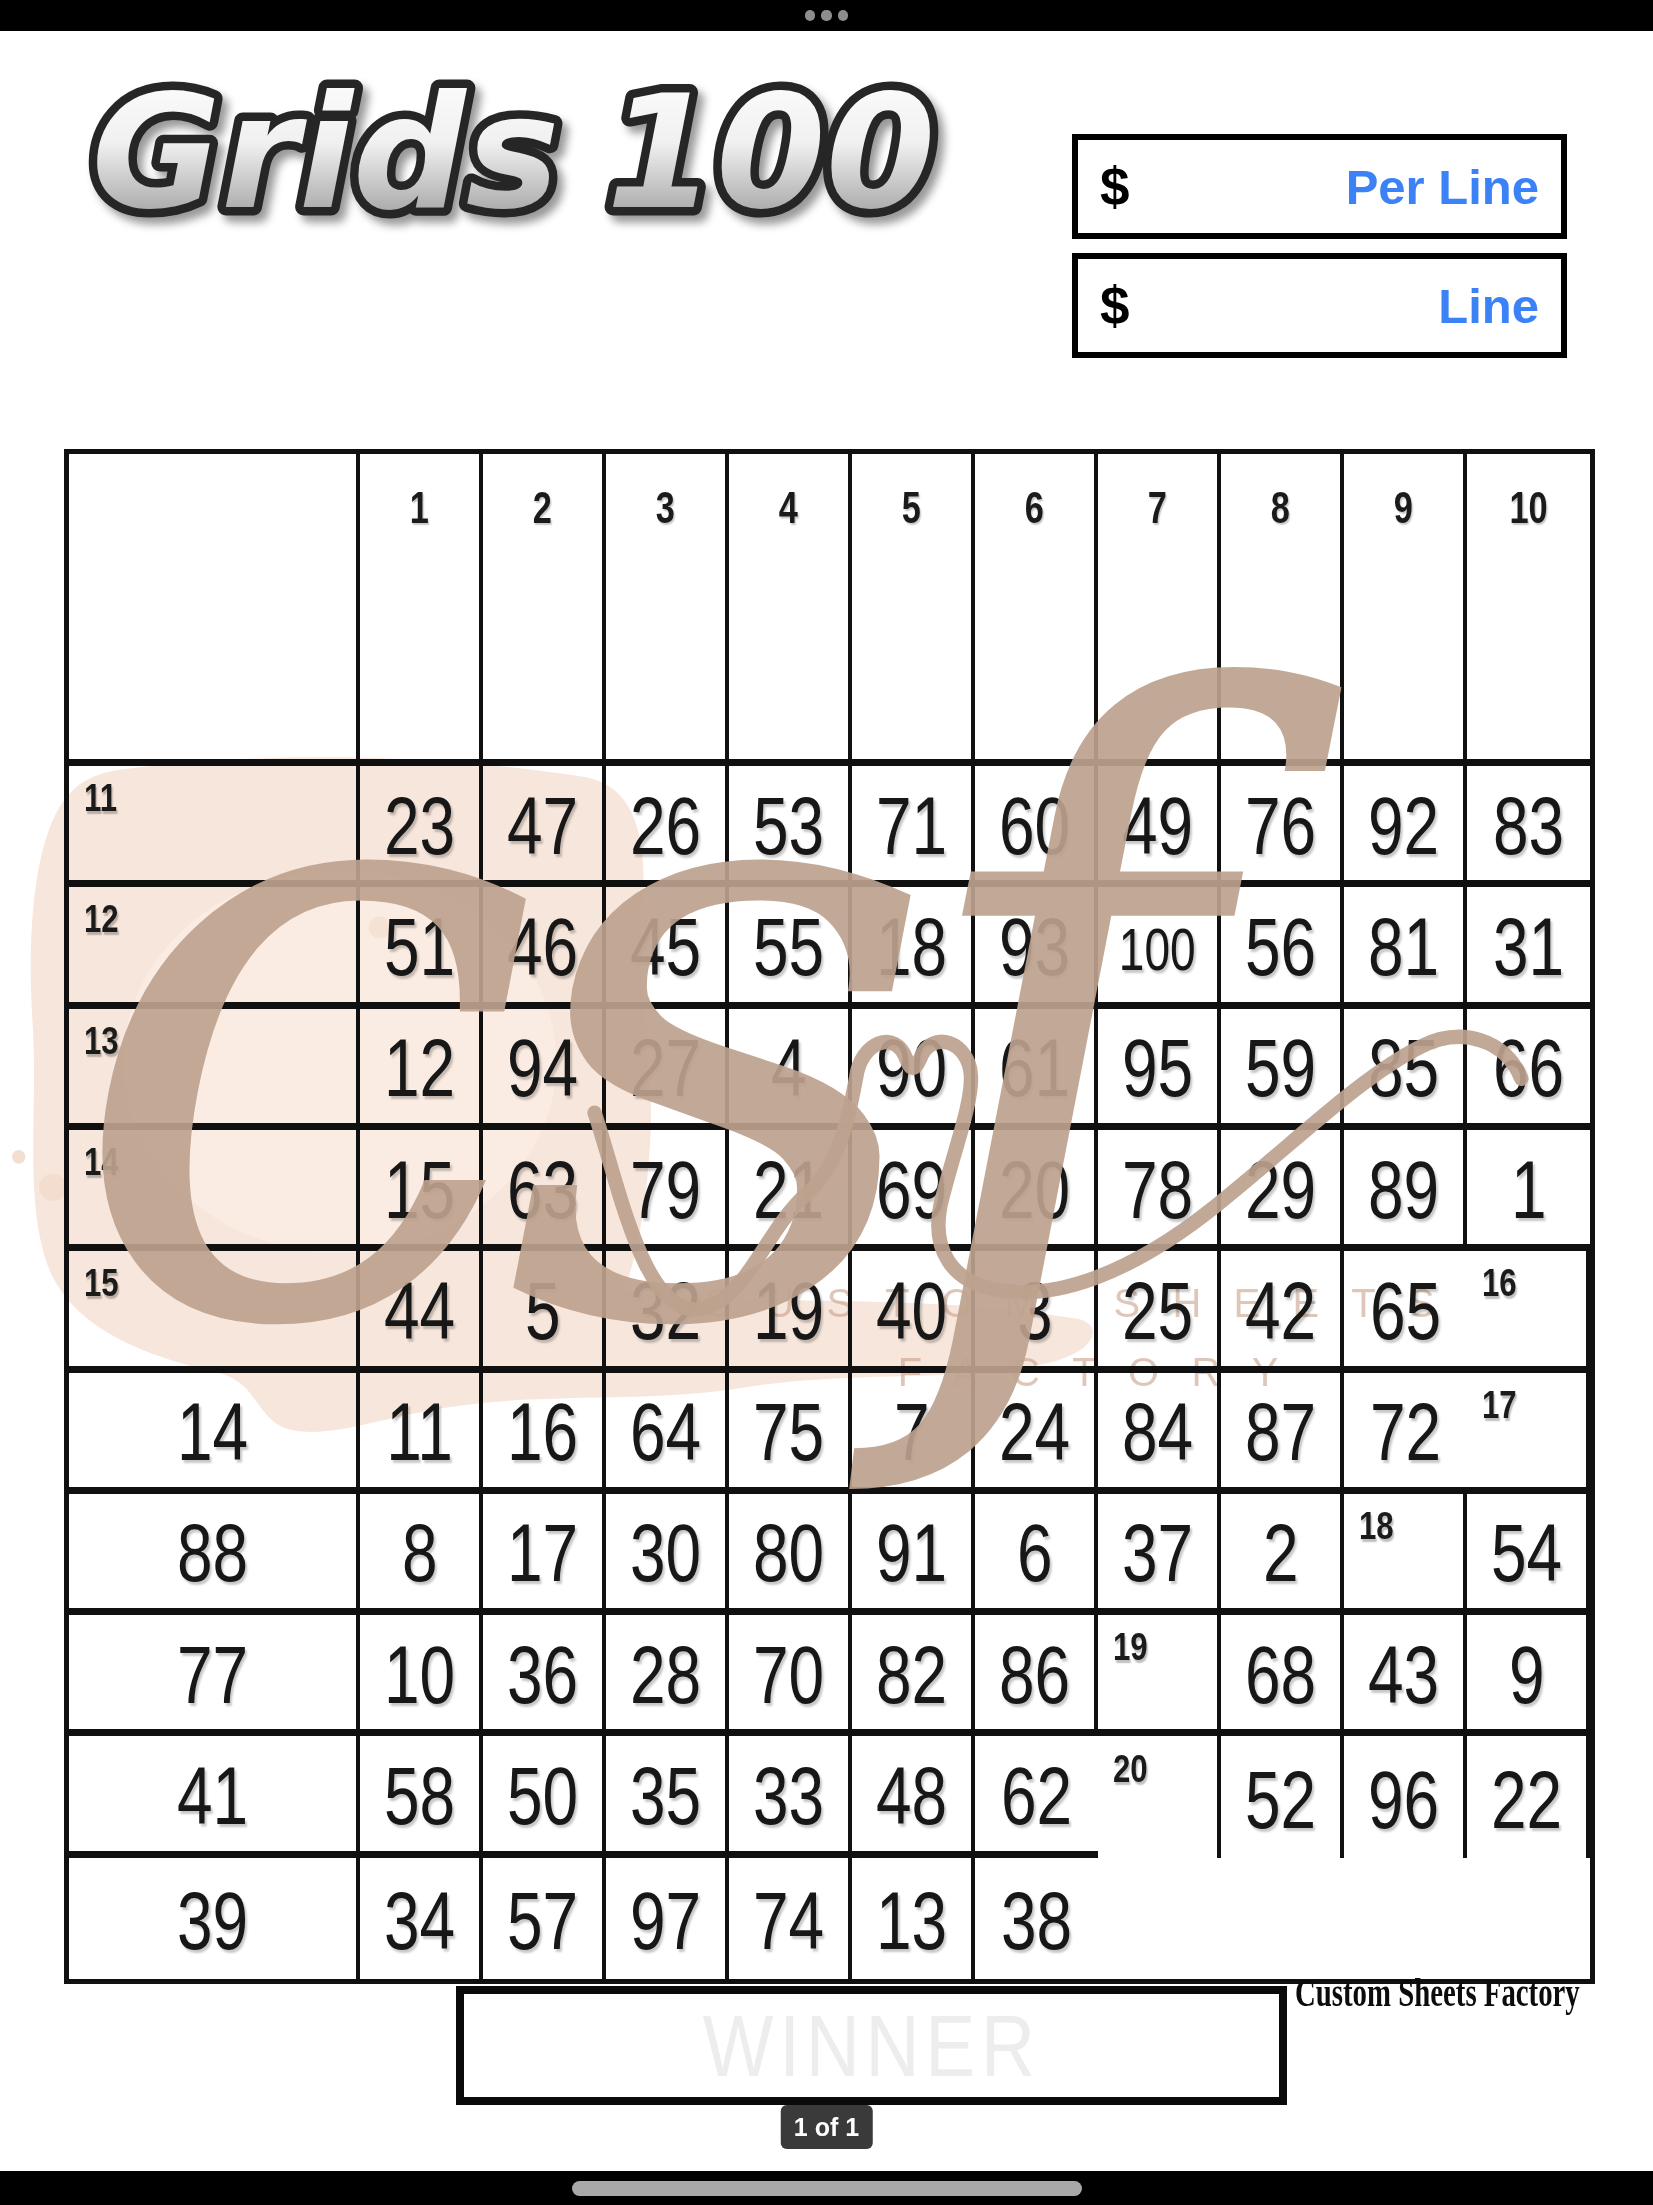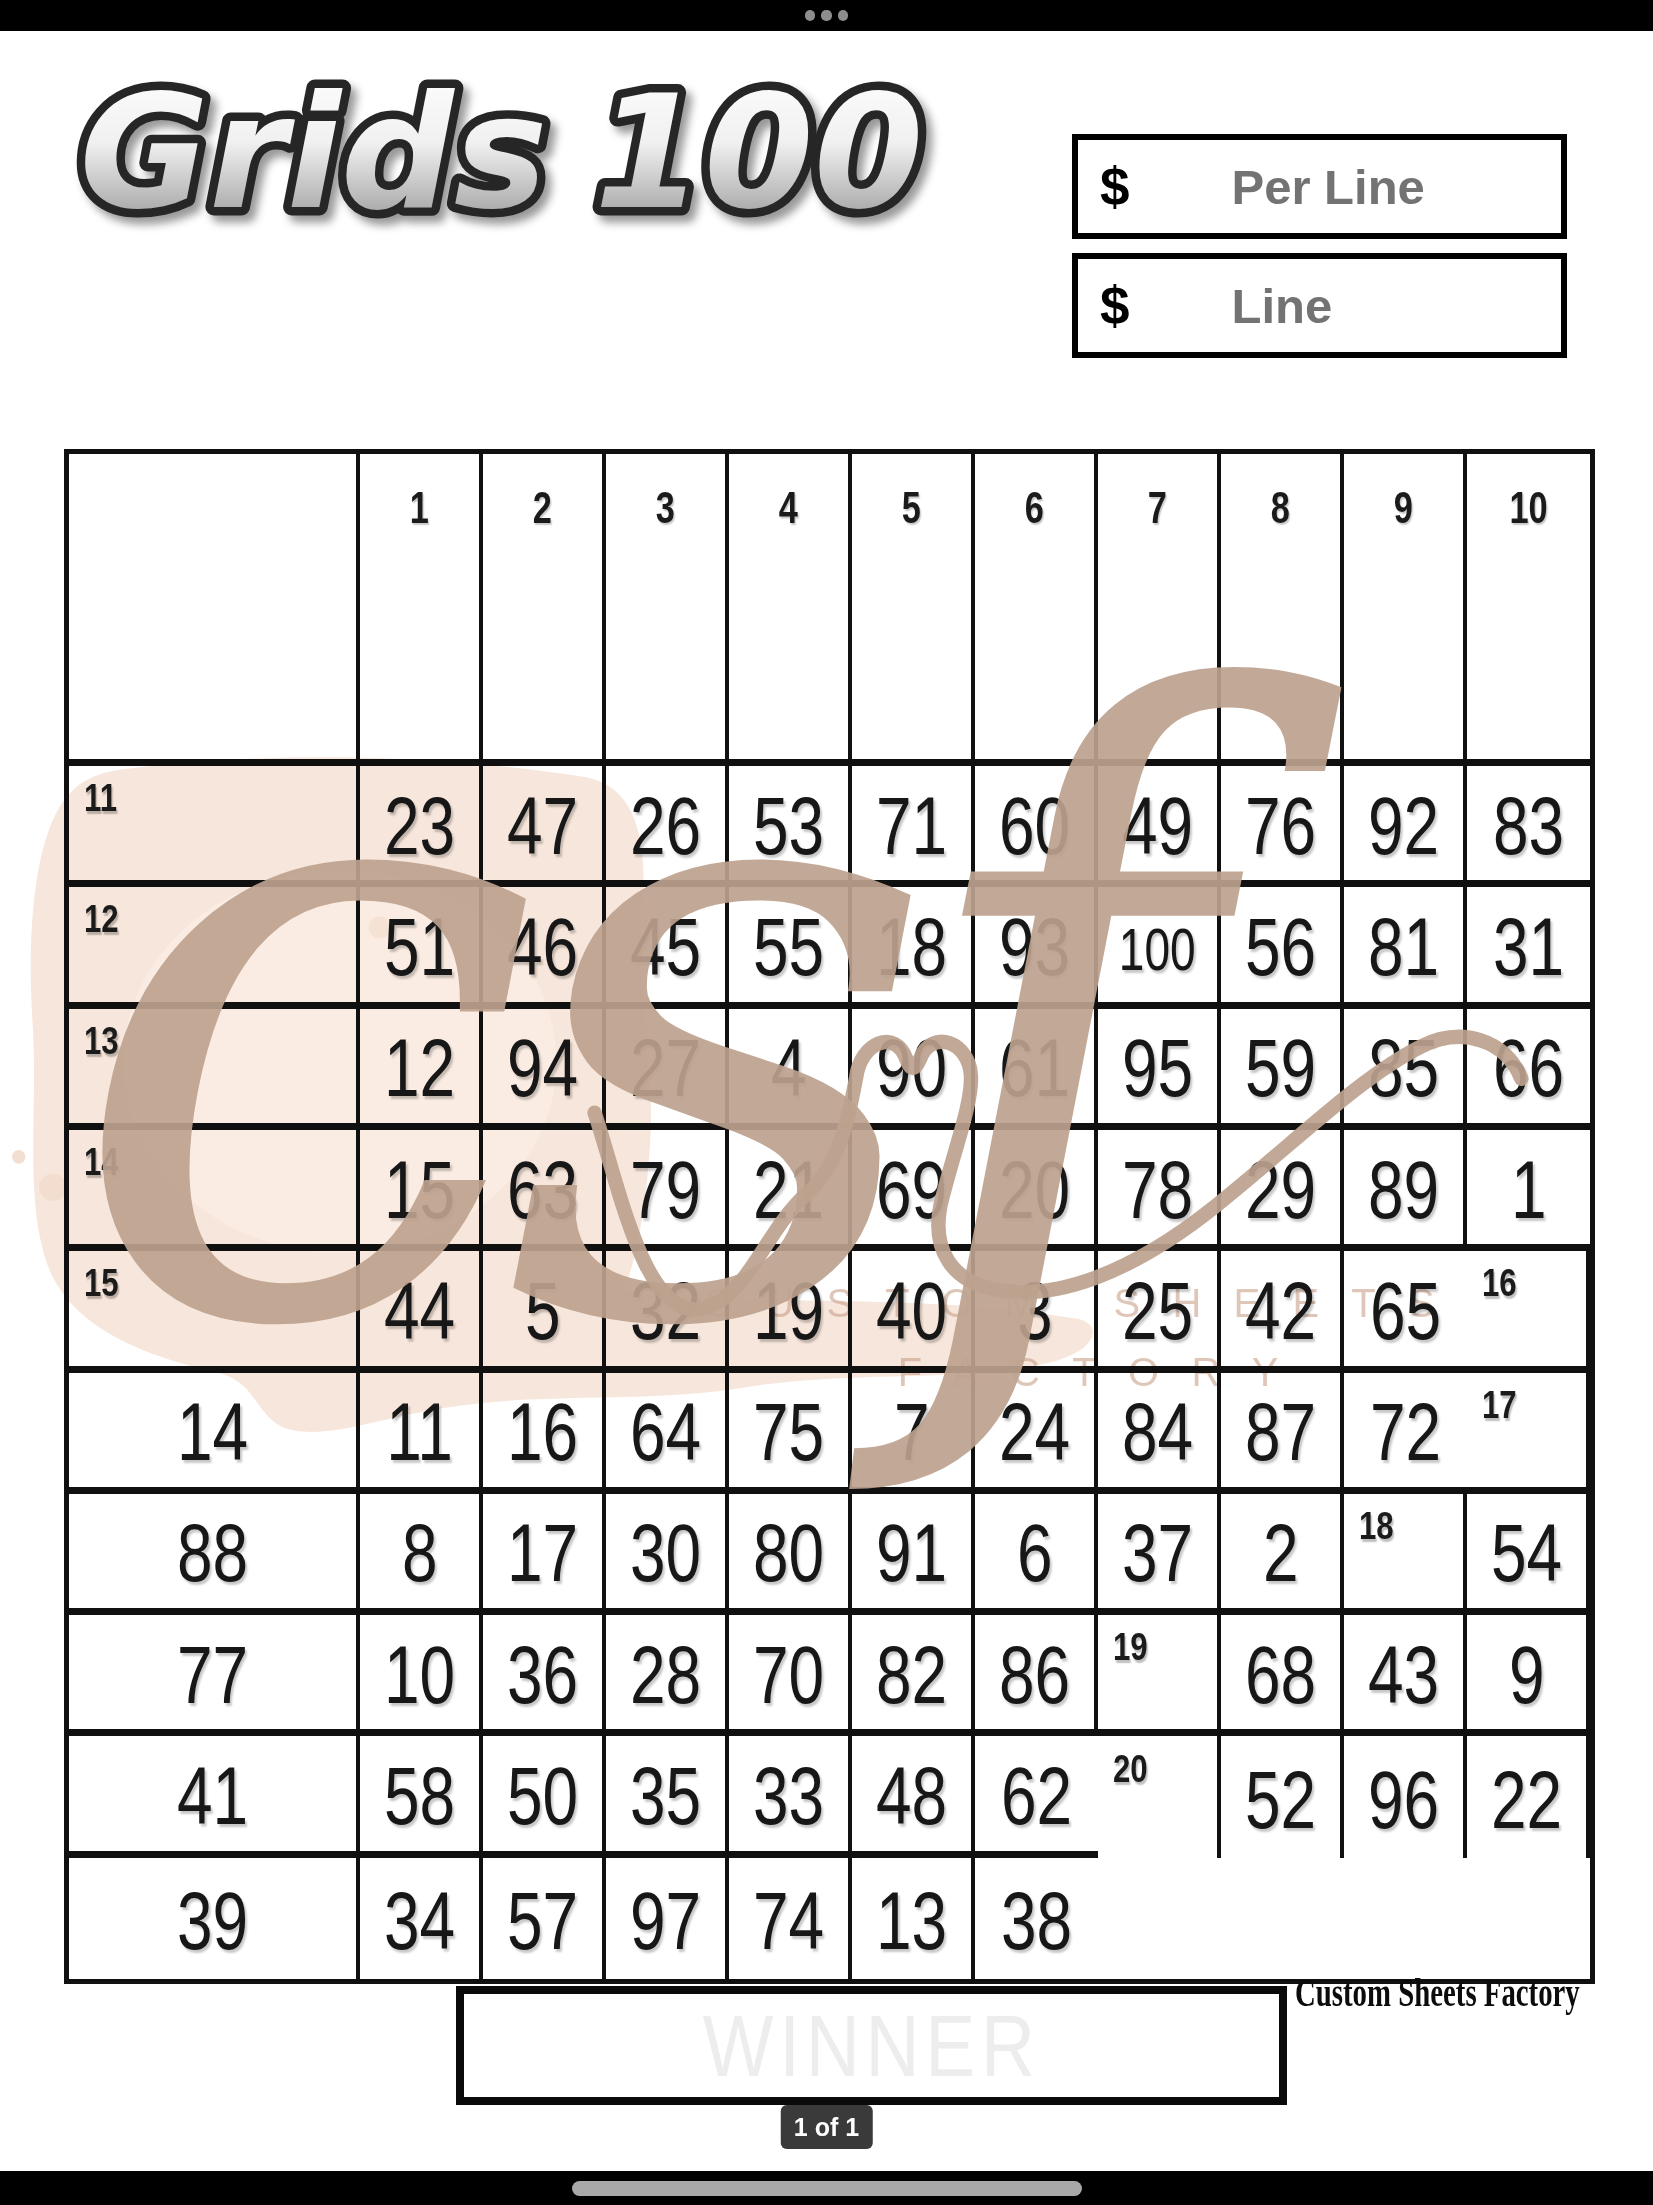--- a/index.html
+++ b/index.html
@@ -5,27 +5,27 @@
   html,body{margin:0;padding:0;background:#333;}
   .page{position:relative;width:1653px;height:2205px;background:#ffffff;overflow:hidden;
         font-family:"Liberation Sans",sans-serif;}
   
   .statusbar{position:absolute;left:0;top:0;width:1653px;height:31px;background:#000;
              display:flex;align-items:center;justify-content:center;gap:6px;}
   .statusbar .dot{width:10.2px;height:10.2px;border-radius:50%;background:#8d8d8d;}
   .homebar{position:absolute;left:0;top:2171px;width:1653px;height:34px;background:#000;}
   .homepill{position:absolute;left:572px;top:10.2px;width:510px;height:15.3px;border-radius:8.5px;background:#a8a8a8;}
   
-  .title-wrap{position:absolute;left:72px;top:61px;width:1036px;height:195px;z-index:4;}
+  .title-wrap{position:absolute;left:84px;top:61px;width:1036px;height:195px;z-index:4;}
   .title-wrap svg{filter:drop-shadow(6px 7.6px 4.2px rgba(0,0,0,0.40));}
   
   .pricebox{position:absolute;left:1072px;width:495px;height:105px;border:6px solid #000;background:#fff;
             box-sizing:border-box;display:flex;align-items:center;padding:0 22px;z-index:4;}
   .pricebox .cur{font-size:53px;font-weight:bold;color:#000;}
-  .pricebox .blabel{flex:1;text-align:left;padding-left:102px;font-size:49px;font-weight:bold;color:#737373;}
+  .pricebox .blabel{flex:1;text-align:right;padding-left:102px;font-size:49px;font-weight:bold;color:#3b82f6;}
   
   .grid{position:absolute;left:64px;top:449px;width:1521px;height:1525px;border:5.1px solid #101010;
         display:grid;grid-template-columns:291px repeat(10,1fr);grid-template-rows:312px repeat(10,1fr);
         z-index:2;background:transparent;}
   .cell{border-right:4.2px solid #101010;border-bottom:7.6px solid #101010;position:relative;
         display:flex;align-items:center;justify-content:center;overflow:visible;}
   .cell.last-col{border-right:none;}
   .cell.last-row{border-bottom:none;}
   .head-cell{align-items:flex-start;padding-top:29px;box-sizing:border-box;}
   .hnum{font-size:44px;font-weight:bold;color:#1b1b1b;text-shadow:1.7px 1.7px 1.7px rgba(0,0,0,.22);}

